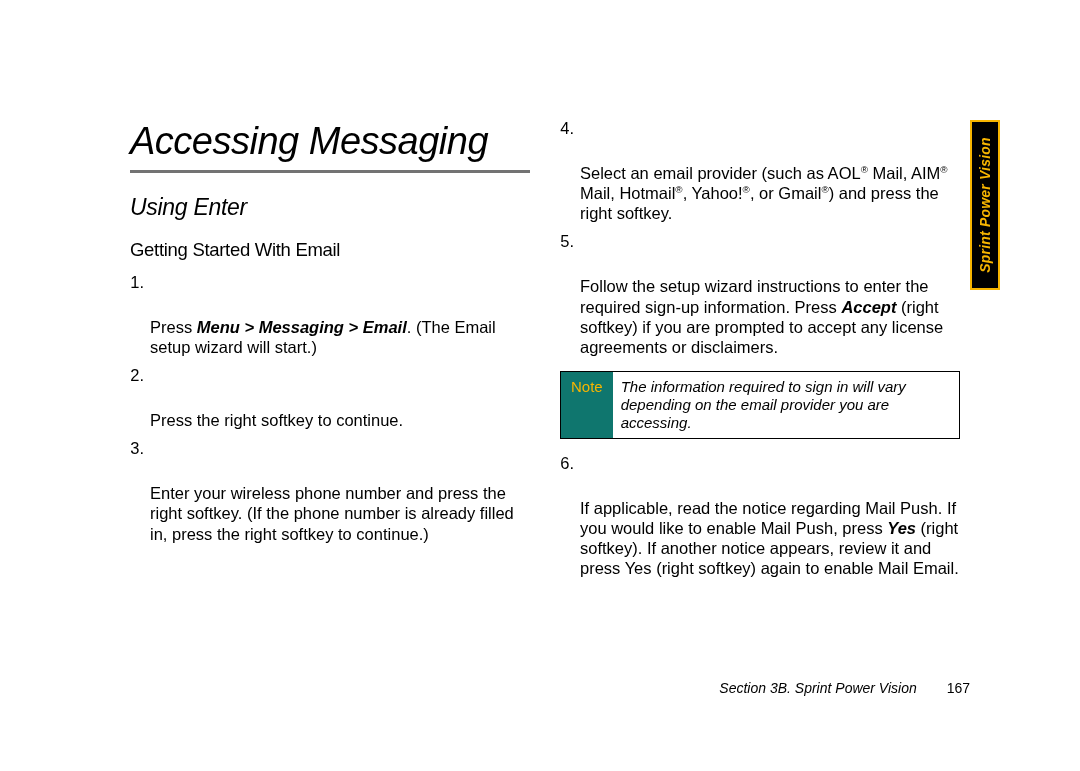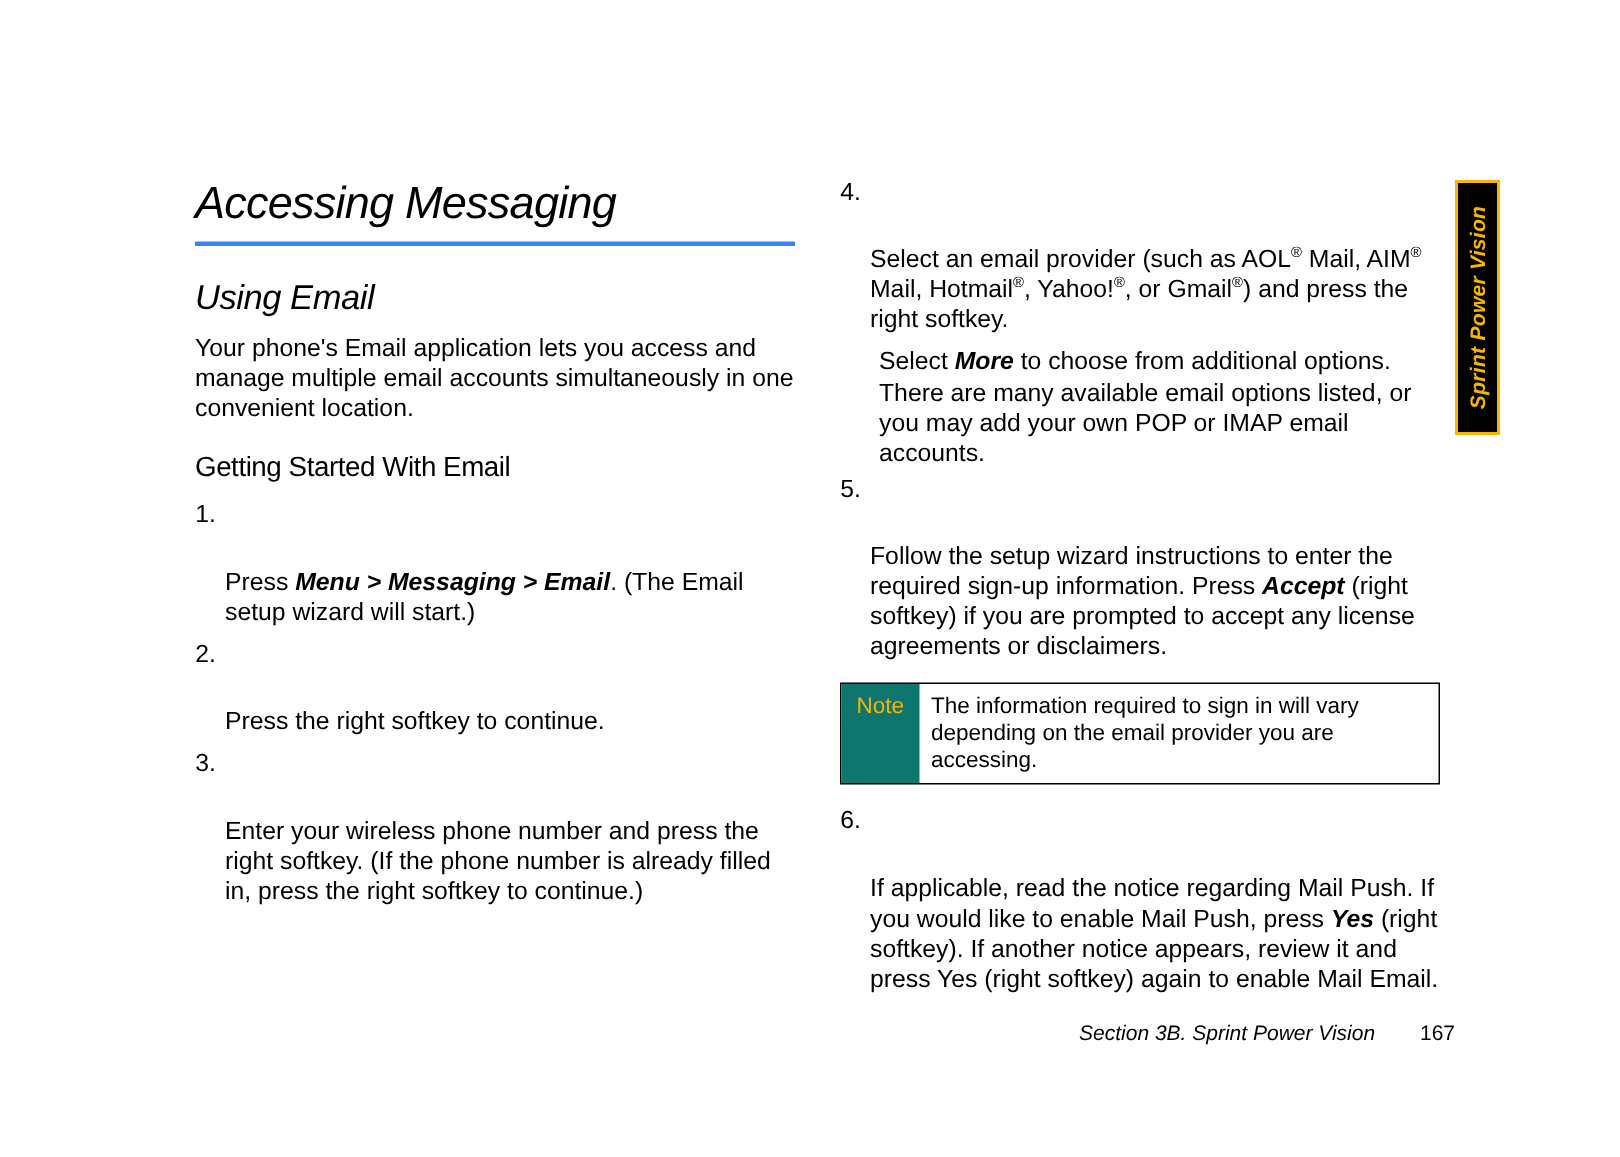--- a/index.html
+++ b/index.html
@@ -17,26 +17,26 @@
     display: flex;
     gap: 30px;
   }
   .col {
     width: 400px;
     font-size: 16.5px;
     line-height: 1.22;
   }
   .col p { margin-bottom: 4px; }
   .h1 {
-    font-size: 30px;
+    font-size: 38px;
     font-style: italic;
     font-weight: 400;
     letter-spacing: -0.5px;
     padding-bottom: 6px;
-    border-bottom: 3px solid #3b82f6;
+    border-bottom: 3px solid #737373;
     margin-bottom: 18px;
   }
   .h2 {
     font-size: 23px;
     font-style: italic;
     font-weight: 400;
     margin-top: 20px;
     margin-bottom: 10px;
     letter-spacing: -0.3px;
   }
@@ -67,20 +67,21 @@
     font-size: 15px;
   }
   .notebox .note-label {
     background: #0f766e;
     color: #f7b500;
     font-weight: 400;
     padding: 6px 10px 6px 10px;
     flex: 0 0 auto;
   }
   .notebox .note-text {
+    font-style: italic;
     padding: 6px 10px 6px 8px;
     line-height: 1.2;
     flex: 1;
   }
   sup { font-size: 0.6em; vertical-align: super; }
   .footer {
     position: absolute;
     right: 110px;
     bottom: 75px;
     font-size: 14px;
@@ -120,22 +121,21 @@
 
   <div class="side-tab">
     <span class="side-text">Sprint Power Vision</span>
   </div>
 
   <div class="content">
 
     <div class="col">
       <div class="h1">Accessing Messaging</div>
 
-      <div class="h2">Using Email</div>
-      <p>Your phone's Email application lets you access and manage multiple email accounts simultaneously in one convenient location.</p>
+      <div class="h2">Using Enter</div>
 
       <div class="h3">Getting Started With Email</div>
 
       <ol class="steps">
         <li>
           <span class="num">1.</span>
           <span class="txt">
             <span>Press </span><span class="bolditalic">Menu &gt; Messaging &gt; Email</span><span>. (The Email setup wizard will start.)</span>
           </span>
         </li>
@@ -152,23 +152,20 @@
 
     <div class="col">
       <ol class="steps">
         <li>
           <span class="num">4.</span>
           <span class="txt">
             <span>Select an email provider (such as AOL</span><sup>®</sup><span> Mail, AIM</span><sup>®</sup><span> Mail, Hotmail</span><sup>®</sup><span>, Yahoo!</span><sup>®</sup><span>, or Gmail</span><sup>®</sup><span>) and press the right softkey.</span>
           </span>
         </li>
       </ol>
-      <p class="indent">
-        <span>Select </span><span class="bolditalic">More</span><span> to choose from additional options. There are many available email options listed, or you may add your own POP or IMAP email accounts.</span>
-      </p>
 
       <ol class="steps">
         <li>
           <span class="num">5.</span>
           <span class="txt">
             <span>Follow the setup wizard instructions to enter the required sign-up information. Press </span><span class="bolditalic">Accept</span><span> (right softkey) if you are prompted to accept any license agreements or disclaimers.</span>
           </span>
         </li>
       </ol>
 

